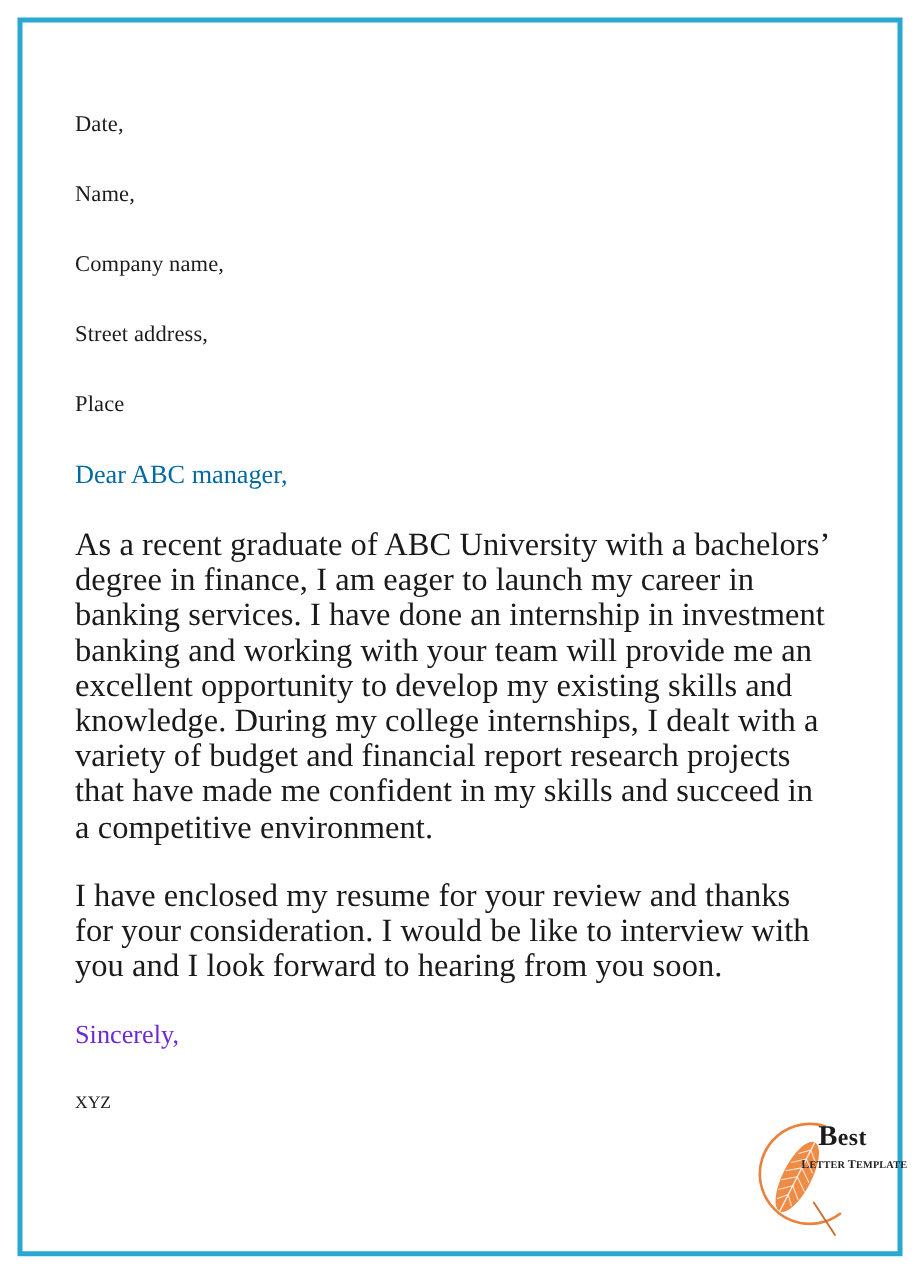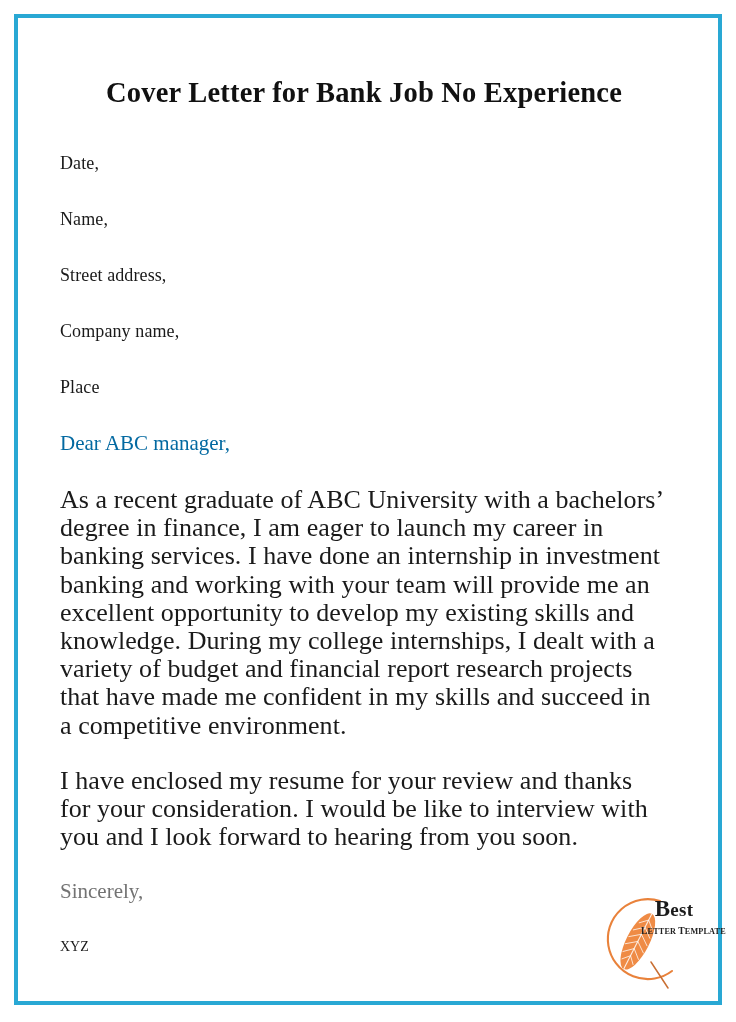--- a/index.html
+++ b/index.html
@@ -83,21 +83,21 @@
     color: #1a1a1a;
     margin: 0 0 27px 0;
     text-align: left;
     letter-spacing: 0.05px;
     width: 606px;
   }
 
   .closing {
     font-size: 21px;
     line-height: 26px;
-    color: #737373;
+    color: #6d28d9;
     margin: 0 0 30px 0;
   }
 
   .signature-name {
     font-size: 14px;
     line-height: 26px;
     color: #1a1a1a;
     margin: 0;
   }
 
@@ -148,27 +148,26 @@
 </style>
 </head>
 <body>
 
 <div class="page">
 
   <div class="frame"></div>
 
   <div class="content">
 
-    <h1 class="letter-title">Cover Letter for Bank Job No Experience</h1>
 
     <div class="address-block">
       <p class="addr-line">Date,</p>
       <p class="addr-line">Name,</p>
+      <p class="addr-line">Company name,</p>
       <p class="addr-line">Street address,</p>
-      <p class="addr-line">Company name,</p>
       <p class="addr-line">Place</p>
     </div>
 
     <p class="salutation">Dear ABC manager,</p>
 
     <p class="body-para">As a recent graduate of ABC University with a bachelors’ degree in finance, I am eager to launch my career in banking services. I have done an internship in investment banking and working with your team will provide me an excellent opportunity to develop my existing skills and knowledge. During my college internships, I dealt with a variety of budget and financial report research projects that have made me confident in my skills and succeed in a competitive environment.</p>
 
     <p class="body-para">I have enclosed my resume for your review and thanks for your consideration. I would be like to interview with you and I look forward to hearing from you soon.</p>
 
     <p class="closing">Sincerely,</p>

